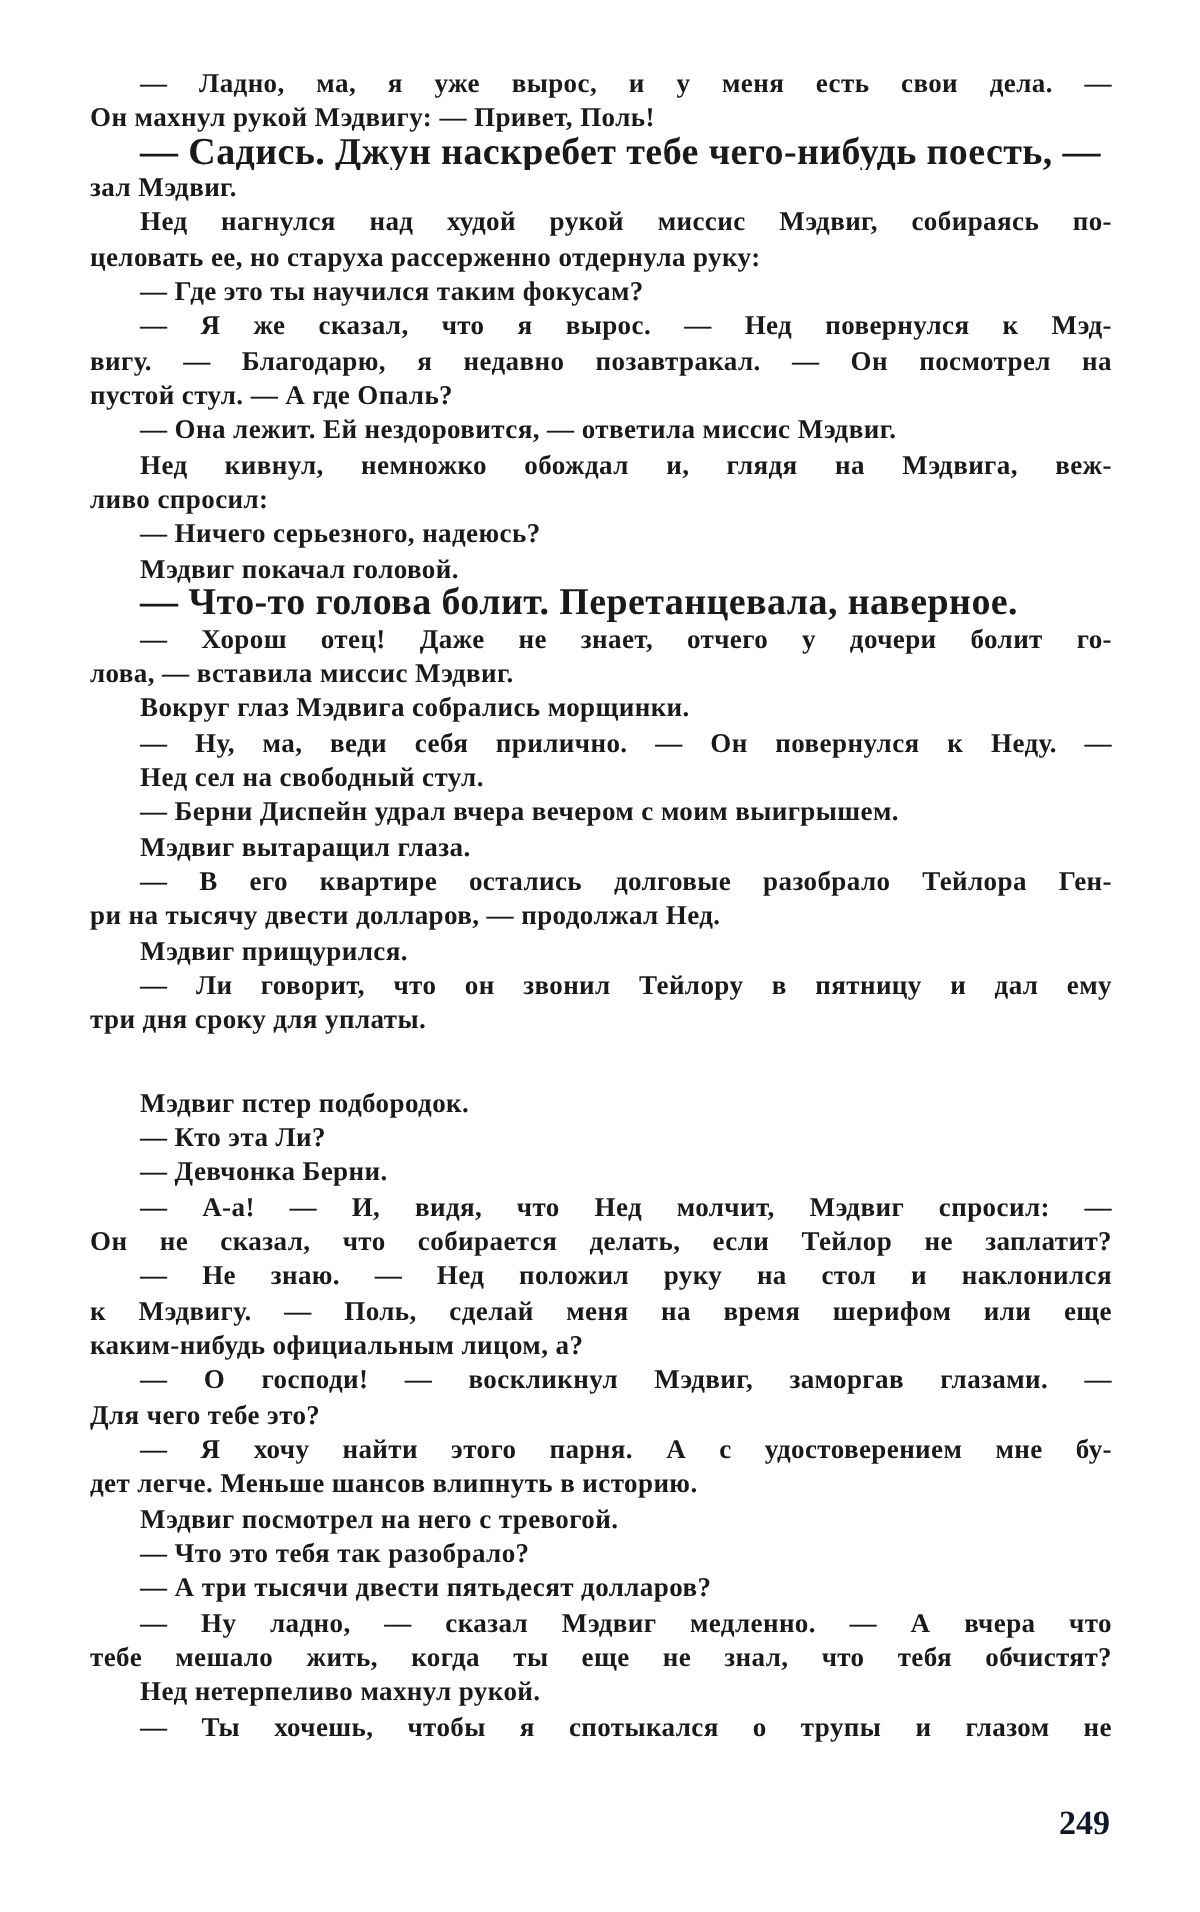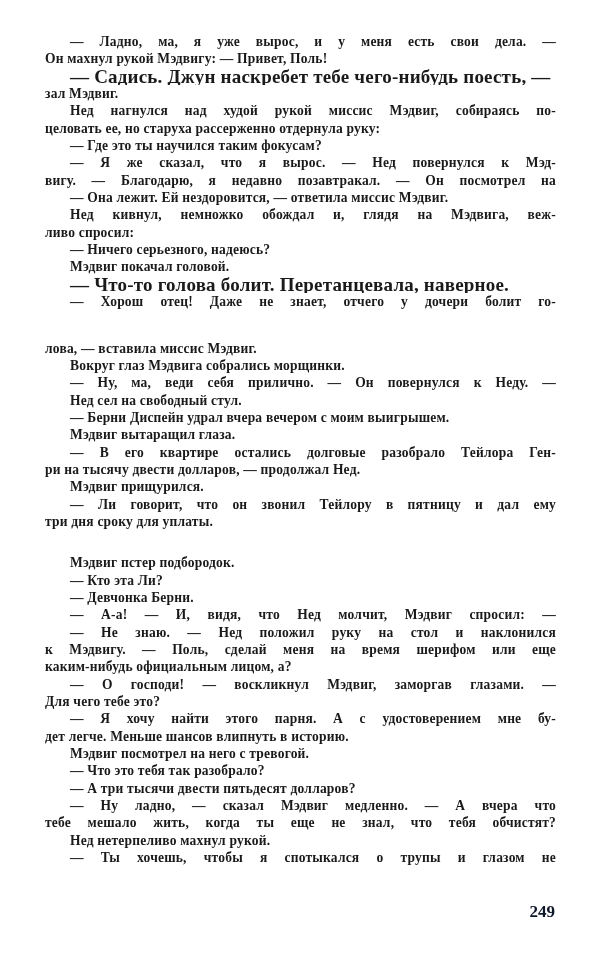--- a/index.html
+++ b/index.html
@@ -29,42 +29,44 @@
 <div class="page" id="page">
     <div class="line indent" style="height: 17.35px; line-height: 17.35px; font-size: 13.533px;">— Ладно, ма, я уже вырос, и у меня есть свои дела. —</div>
     <div class="line last" style="height: 17.35px; line-height: 17.35px; font-size: 13.533px;">Он махнул рукой Мэдвигу: — Привет, Поль!</div>
     <div class="line indent" style="height: 17.35px; line-height: 17.35px; font-size: 19px;">— Садись. Джун наскребет тебе чего-нибудь поесть, — ска-</div>
     <div class="line last" style="height: 17.35px; line-height: 17.35px; font-size: 13.533px;">зал Мэдвиг.</div>
     <div class="line indent" style="height: 17.35px; line-height: 17.35px; font-size: 13.533px;">Нед нагнулся над худой рукой миссис Мэдвиг, собираясь по-</div>
     <div class="line last" style="height: 17.35px; line-height: 17.35px; font-size: 13.533px;">целовать ее, но старуха рассерженно отдернула руку:</div>
     <div class="line indent last" style="height: 17.35px; line-height: 17.35px; font-size: 13.533px;">— Где это ты научился таким фокусам?</div>
     <div class="line indent" style="height: 17.35px; line-height: 17.35px; font-size: 13.533px;">— Я же сказал, что я вырос. — Нед повернулся к Мэд-</div>
     <div class="line" style="height: 17.35px; line-height: 17.35px; font-size: 13.533px;">вигу. — Благодарю, я недавно позавтракал. — Он посмотрел на</div>
+    <div class="line last" style="height: 17.35px; line-height: 17.35px; font-size: 13.533px;">пустой стул. — А где Опаль?</div>
     <div class="line indent last" style="height: 17.35px; line-height: 17.35px; font-size: 13.533px;">— Она лежит. Ей нездоровится, — ответила миссис Мэдвиг.</div>
     <div class="line indent" style="height: 17.35px; line-height: 17.35px; font-size: 13.533px;">Нед кивнул, немножко обождал и, глядя на Мэдвига, веж-</div>
     <div class="line last" style="height: 17.35px; line-height: 17.35px; font-size: 13.533px;">ливо спросил:</div>
     <div class="line indent last" style="height: 17.35px; line-height: 17.35px; font-size: 13.533px;">— Ничего серьезного, надеюсь?</div>
     <div class="line indent last" style="height: 17.35px; line-height: 17.35px; font-size: 13.533px;">Мэдвиг покачал головой.</div>
     <div class="line indent last" style="height: 17.35px; line-height: 17.35px; font-size: 19px;">— Что-то голова болит. Перетанцевала, наверное.</div>
     <div class="line indent" style="height: 17.35px; line-height: 17.35px; font-size: 13.533px;">— Хорош отец! Даже не знает, отчего у дочери болит го-</div>
-    <div class="line last" style="height: 17.35px; line-height: 17.35px; font-size: 13.533px; margin-top: 29px;">лова, — вставила миссис Мэдвиг.</div>
+    <div class="line last" style="height: 17.35px; line-height: 17.35px; font-size: 13.533px;">лова, — вставила миссис Мэдвиг.</div>
     <div class="line indent last" style="height: 17.35px; line-height: 17.35px; font-size: 13.533px;">Вокруг глаз Мэдвига собрались морщинки.</div>
     <div class="line indent" style="height: 17.35px; line-height: 17.35px; font-size: 13.533px;">— Ну, ма, веди себя прилично. — Он повернулся к Неду. —</div>
     <div class="line indent last" style="height: 17.35px; line-height: 17.35px; font-size: 13.533px;">Нед сел на свободный стул.</div>
     <div class="line indent last" style="height: 17.35px; line-height: 17.35px; font-size: 13.533px;">— Берни Диспейн удрал вчера вечером с моим выигрышем.</div>
     <div class="line indent last" style="height: 17.35px; line-height: 17.35px; font-size: 13.533px;">Мэдвиг вытаращил глаза.</div>
     <div class="line indent" style="height: 17.35px; line-height: 17.35px; font-size: 13.533px;">— В его квартире остались долговые разобрало Тейлора Ген-</div>
     <div class="line last" style="height: 17.35px; line-height: 17.35px; font-size: 13.533px;">ри на тысячу двести долларов, — продолжал Нед.</div>
     <div class="line indent last" style="height: 17.35px; line-height: 17.35px; font-size: 13.533px;">Мэдвиг прищурился.</div>
     <div class="line indent" style="height: 17.35px; line-height: 17.35px; font-size: 13.533px;">— Ли говорит, что он звонил Тейлору в пятницу и дал ему</div>
     <div class="line last" style="height: 17.35px; line-height: 17.35px; font-size: 13.533px;">три дня сроку для уплаты.</div>
     <div class="line indent last" style="height: 17.35px; line-height: 17.35px; font-size: 13.533px; margin-top: 24px;">Мэдвиг пстер подбородок.</div>
     <div class="line indent last" style="height: 17.35px; line-height: 17.35px; font-size: 13.533px;">— Кто эта Ли?</div>
     <div class="line indent last" style="height: 17.35px; line-height: 17.35px; font-size: 13.533px;">— Девчонка Берни.</div>
     <div class="line indent" style="height: 17.35px; line-height: 17.35px; font-size: 13.533px;">— А-а! — И, видя, что Нед молчит, Мэдвиг спросил: —</div>
+    <div class="line" style="height: 17.35px; line-height: 17.35px; font-size: 13.533px;">Он не сказал, что собирается делать, если Тейлор не заплатит?</div>
     <div class="line indent" style="height: 17.35px; line-height: 17.35px; font-size: 13.533px;">— Не знаю. — Нед положил руку на стол и наклонился</div>
     <div class="line" style="height: 17.35px; line-height: 17.35px; font-size: 13.533px;">к Мэдвигу. — Поль, сделай меня на время шерифом или еще</div>
     <div class="line last" style="height: 17.35px; line-height: 17.35px; font-size: 13.533px;">каким-нибудь официальным лицом, а?</div>
     <div class="line indent" style="height: 17.35px; line-height: 17.35px; font-size: 13.533px;">— О господи! — воскликнул Мэдвиг, заморгав глазами. —</div>
     <div class="line last" style="height: 17.35px; line-height: 17.35px; font-size: 13.533px;">Для чего тебе это?</div>
     <div class="line indent" style="height: 17.35px; line-height: 17.35px; font-size: 13.533px;">— Я хочу найти этого парня. А с удостоверением мне бу-</div>
     <div class="line last" style="height: 17.35px; line-height: 17.35px; font-size: 13.533px;">дет легче. Меньше шансов влипнуть в историю.</div>
     <div class="line indent last" style="height: 17.35px; line-height: 17.35px; font-size: 13.533px;">Мэдвиг посмотрел на него с тревогой.</div>
     <div class="line indent last" style="height: 17.35px; line-height: 17.35px; font-size: 13.533px;">— Что это тебя так разобрало?</div>
     <div class="line indent last" style="height: 17.35px; line-height: 17.35px; font-size: 13.533px;">— А три тысячи двести пятьдесят долларов?</div>

